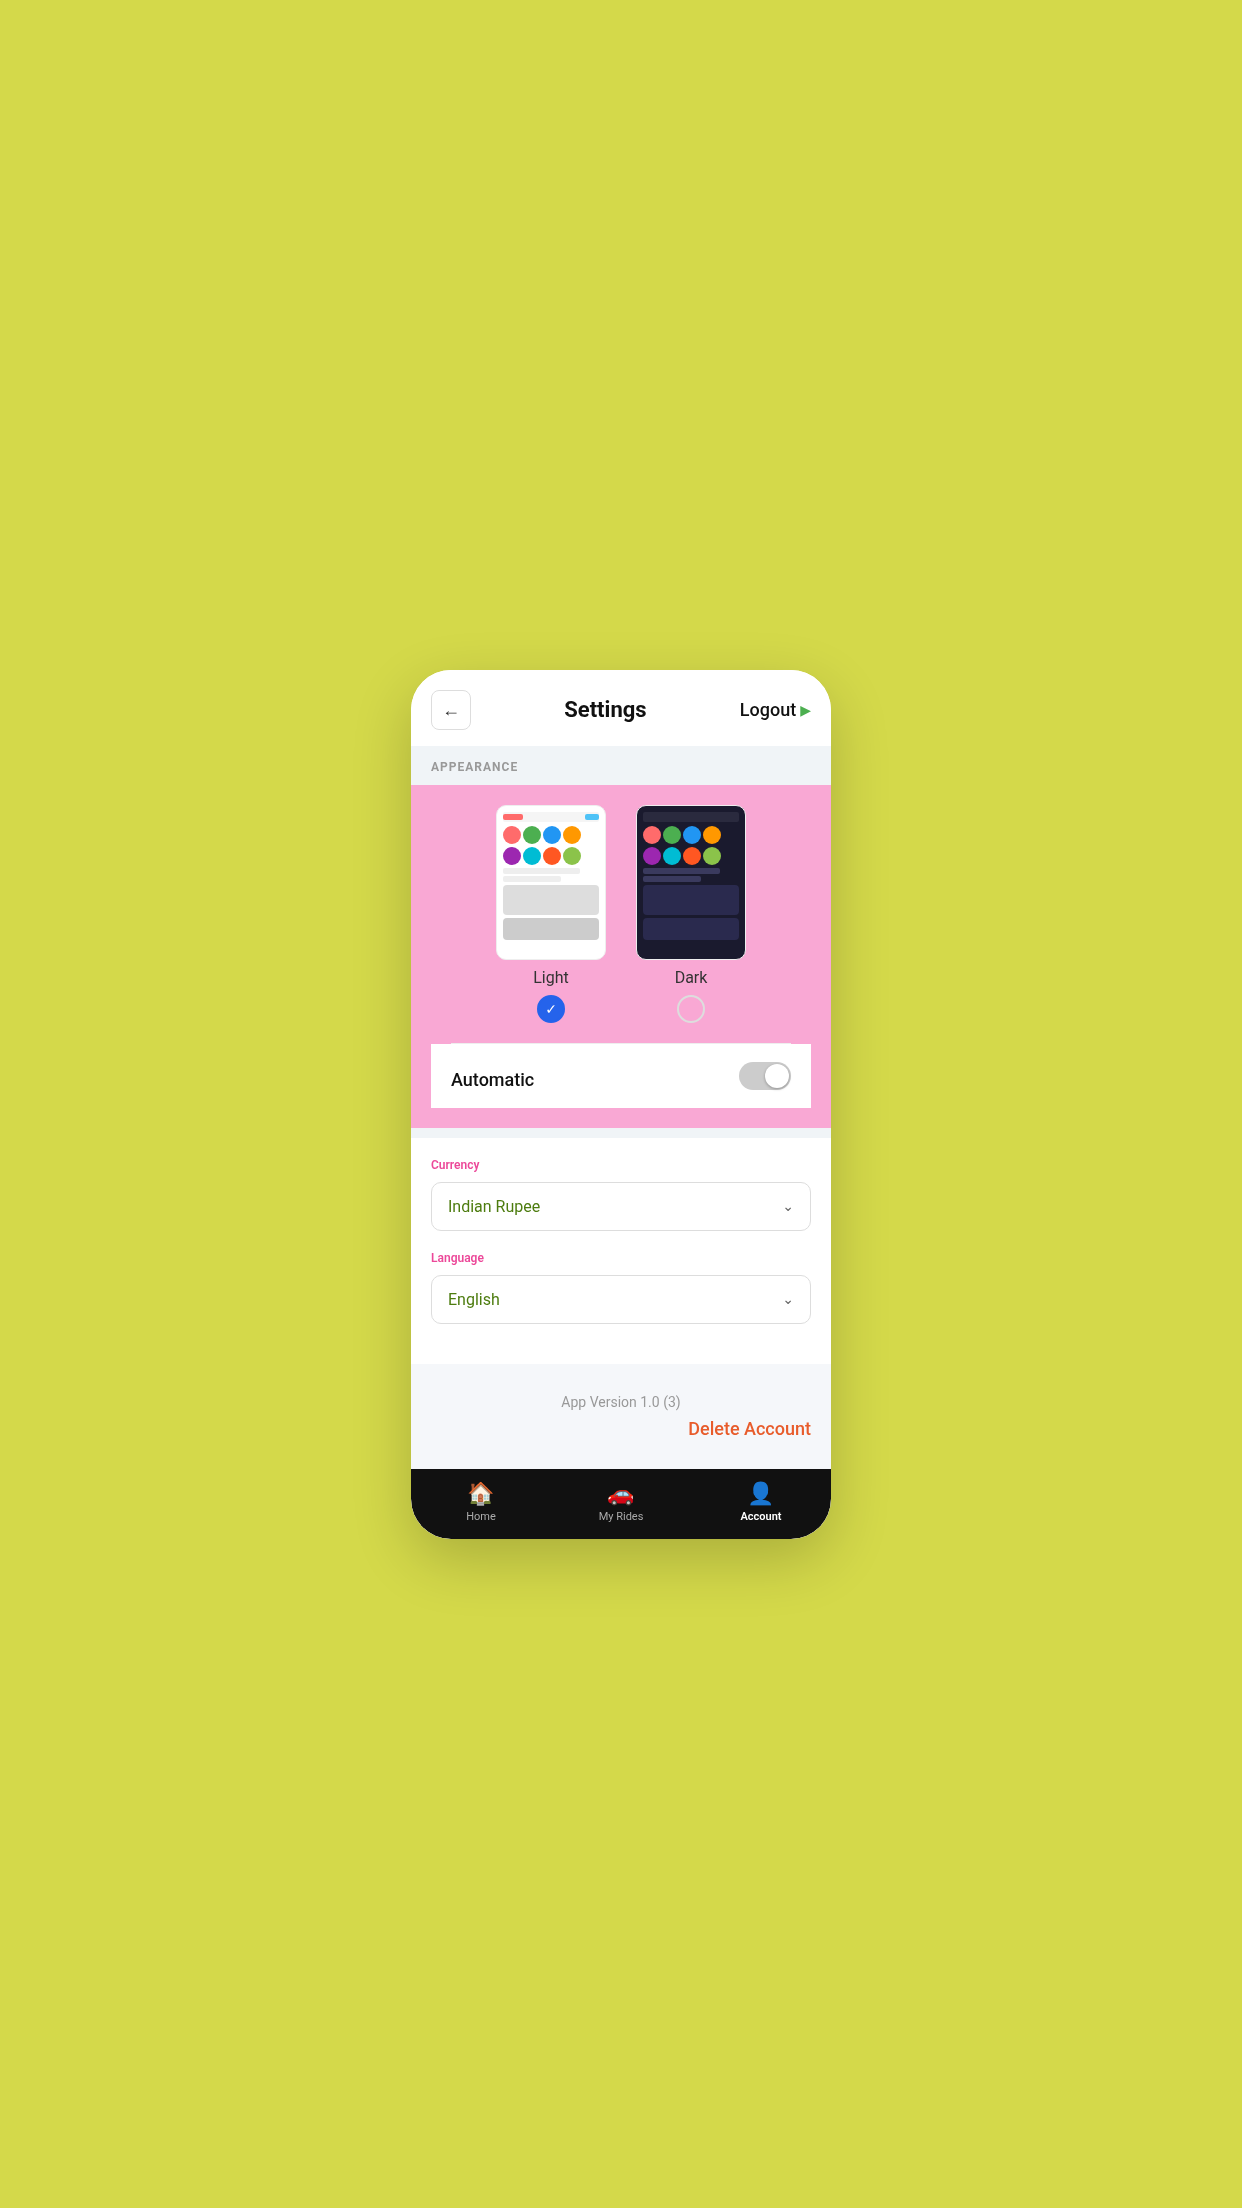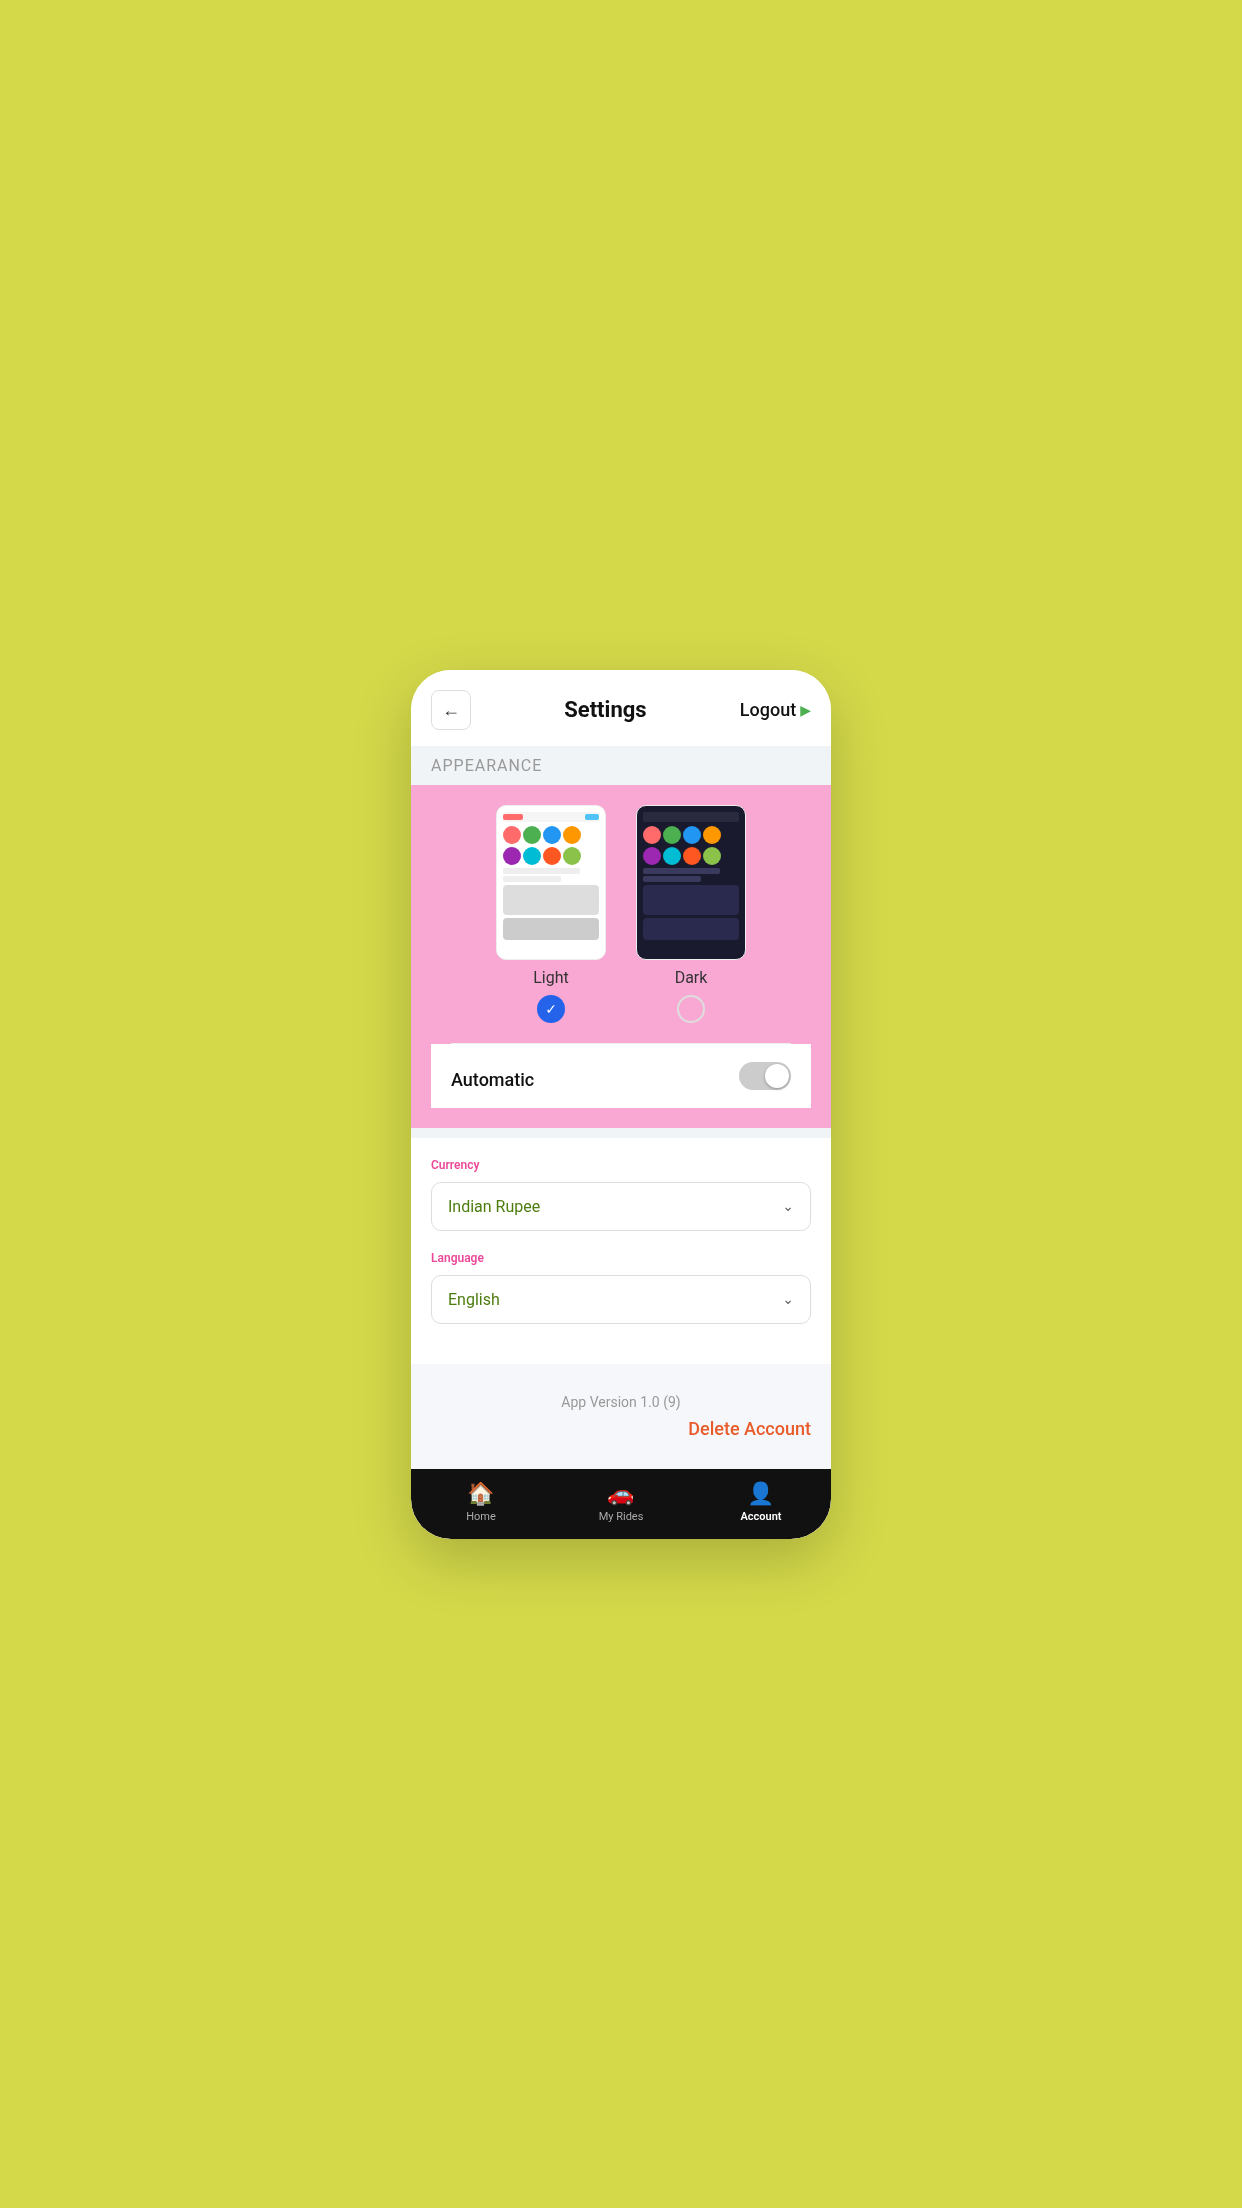--- a/index.html
+++ b/index.html
@@ -94,22 +94,22 @@
       z-index: 2;
       background: white;
     }
 
     .section-header {
       background: #f0f4f7;
       padding: 10px 20px;
     }
 
     .section-header-text {
-      font-size: 16px;
-      font-weight: 400;
+      font-size: 12px;
+      font-weight: 700;
       color: #999;
       letter-spacing: 1px;
       text-transform: uppercase;
     }
 
     .appearance-section {
       background: #f9a8d4;
       padding: 20px;
     }
 
@@ -489,21 +489,21 @@
 
       <div class="field-label">Language</div>
       <div class="dropdown">
         <span class="dropdown-value">English</span>
         <span class="dropdown-chevron">⌄</span>
       </div>
 
     </div>
 
     <div class="footer-section">
-      <div class="app-version">App Version 1.0 (9)</div>
+      <div class="app-version">App Version 1.0 (3)</div>
       <div class="delete-account">Delete Account</div>
     </div>
 
   </div>
 
   <div class="bottom-nav">
 
     <div class="nav-item">
       <span class="nav-icon">🏠</span>
       <span class="nav-label">Home</span>

